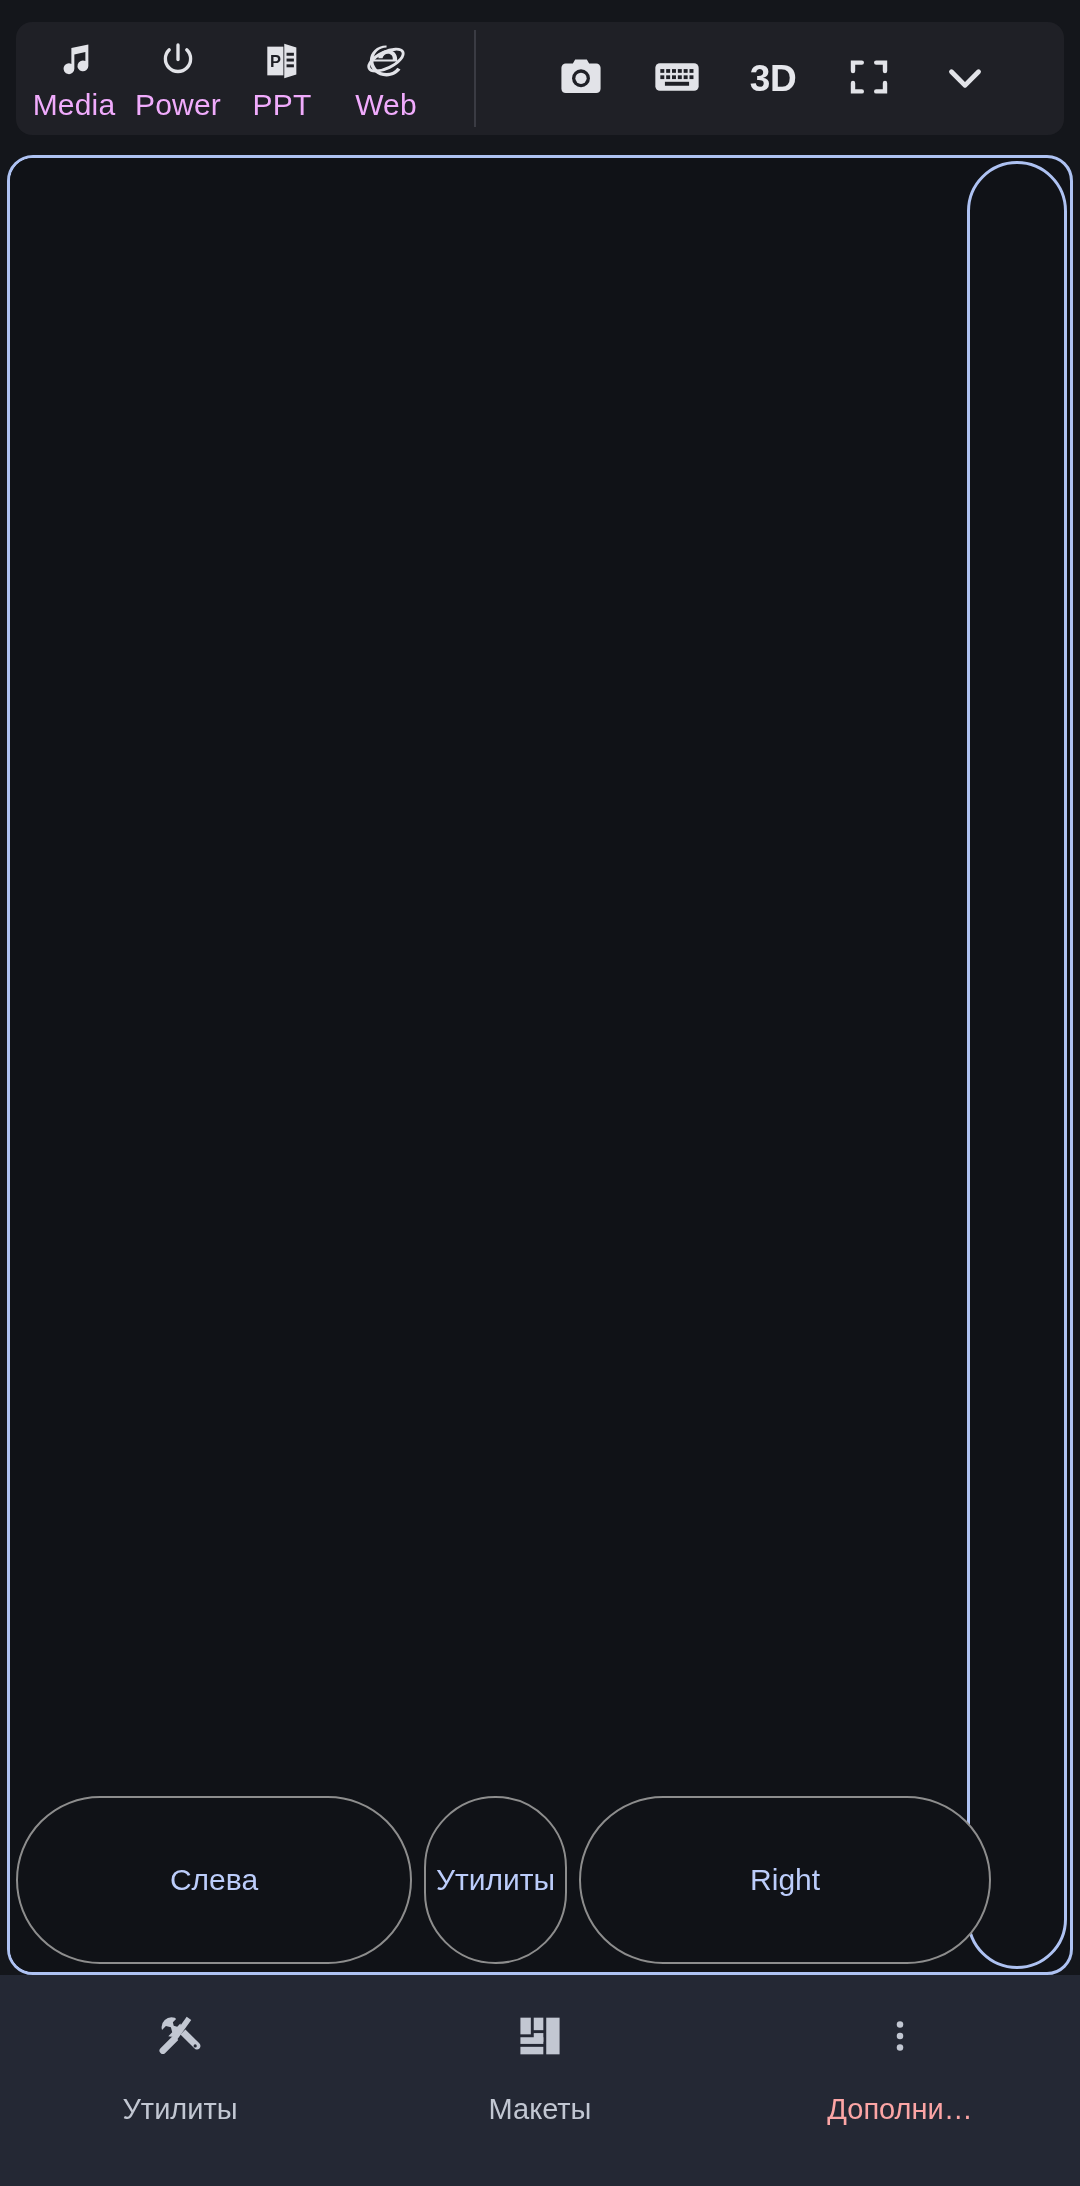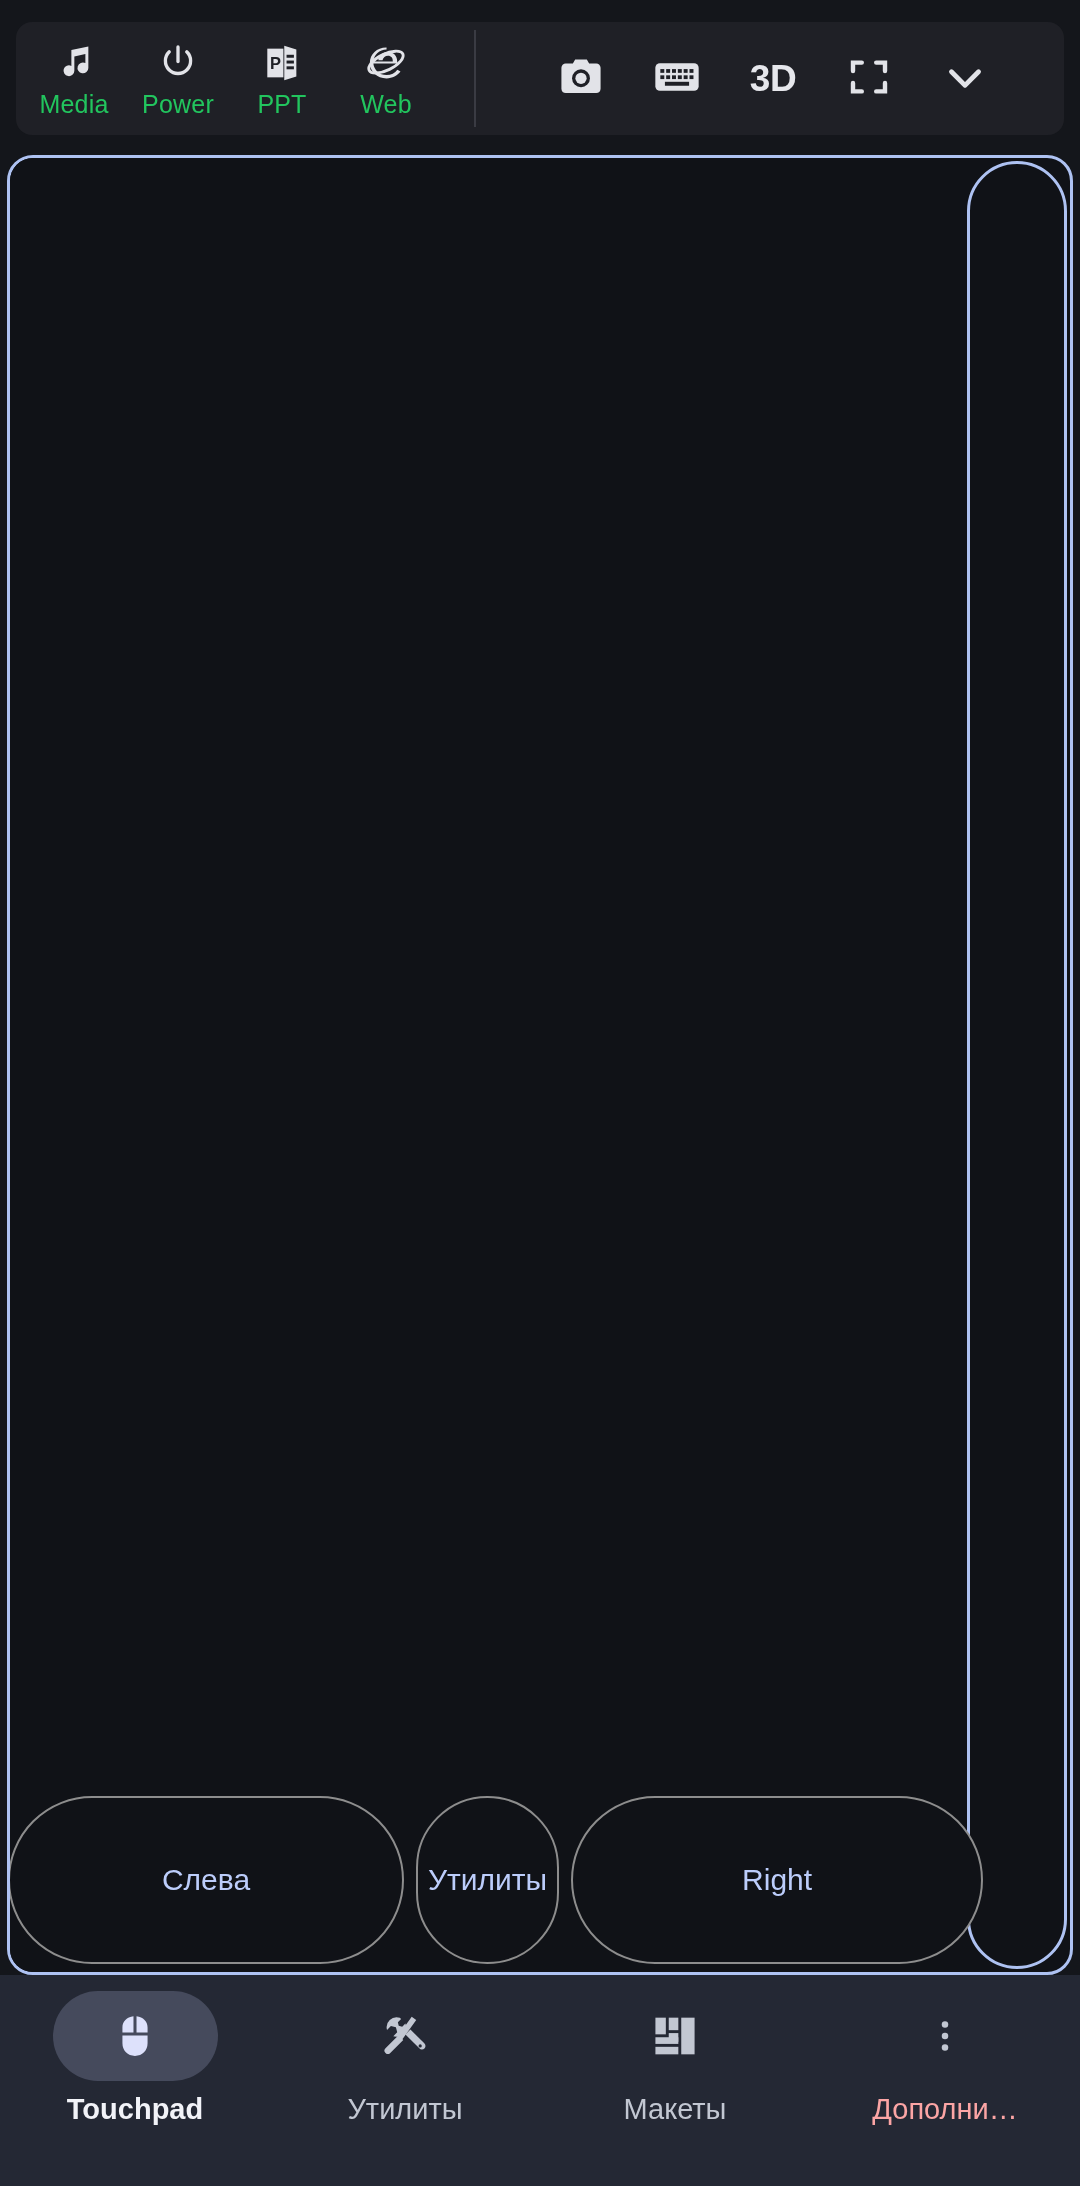--- a/index.html
+++ b/index.html
@@ -59,22 +59,22 @@
 
   .tb-item .ico {
     height: 46px;
     display: flex;
     align-items: center;
     justify-content: center;
     color: #e2e3e8;
   }
 
   .tb-item .lbl {
-    font-size: 25px;
-    color: #22c55e;
+    font-size: 30px;
+    color: #f0abfc;
     line-height: 1;
     letter-spacing: 0.2px;
   }
 
   .tb-divider {
     width: 2px;
     background: #3a3b43;
     margin: 8px 0 8px 36px;
     flex: 0 0 2px;
   }
@@ -150,21 +150,21 @@
   
   .btn-row {
     position: absolute;
     left: 0;
     right: 107px;
     bottom: 8px;
     height: 168px;
     display: flex;
     align-items: stretch;
     gap: 0;
-    padding: 0 6px;
+    padding: 0 14px;
   }
 
   .mbtn {
     border: 2px solid #8d8d8d;
     border-radius: 84px;
     background: #101217;
     display: flex;
     align-items: center;
     justify-content: center;
     text-align: center;
@@ -359,30 +359,20 @@
         <div class="mbtn mbtn-left">Слева</div>
         <div class="mbtn mbtn-middle">Утилиты</div>
         <div class="mbtn mbtn-right">Right</div>
       </div>
 
     </div>
   </div>
 
   <div class="bottom-nav">
 
-    <div class="nav-item active">
-      <span class="nav-pill">
-        <svg width="52" height="52" viewBox="0 0 24 24" fill="currentColor">
-          <path d="M11.3 2.9C8.2 3.3 6.2 5.3 6.2 8.1v2.3h5.1V2.9z"></path>
-          <path d="M12.7 2.9v7.5h5.1V8.1c0-2.8-2-4.8-5.1-5.2z"></path>
-          <path d="M6.2 11.8v3.6c0 3.4 2.4 5.8 5.8 5.8s5.8-2.4 5.8-5.8v-3.6H6.2z"></path>
-        </svg>
-      </span>
-      <span class="nav-label">Touchpad</span>
-    </div>
 
 
     <div class="nav-item">
       <span class="nav-pill">
         <svg width="52" height="52" viewBox="0 0 24 24" fill="currentColor">
           <path d="M9.6 3.6a4.6 4.6 0 0 0-5.9 5.6l1.8-1.8 2.3.6.6 2.3-1.8 1.8a4.6 4.6 0 0 0 5.6-5.9l-1.5 1.5-1.6-.4-.4-1.6 1.5-1.5z"></path>
           <path d="M9.0 11.6l2.2 2.2-6.0 6.0a1.55 1.55 0 0 1-2.2-2.2l6.0-6.0z"></path>
           <path d="M15.4 3.3l2.0 1.6-7.2 9.0-2.0-1.6 7.2-9.0z" transform="rotate(-3 12 9)"></path>
           <path d="M12.2 11.3l2.3-2.3 6.4 6.4a1.63 1.63 0 1 1-2.3 2.3l-6.4-6.4z"></path>
           <circle cx="19.0" cy="16.6" r="0.75" fill="#242834"></circle>

